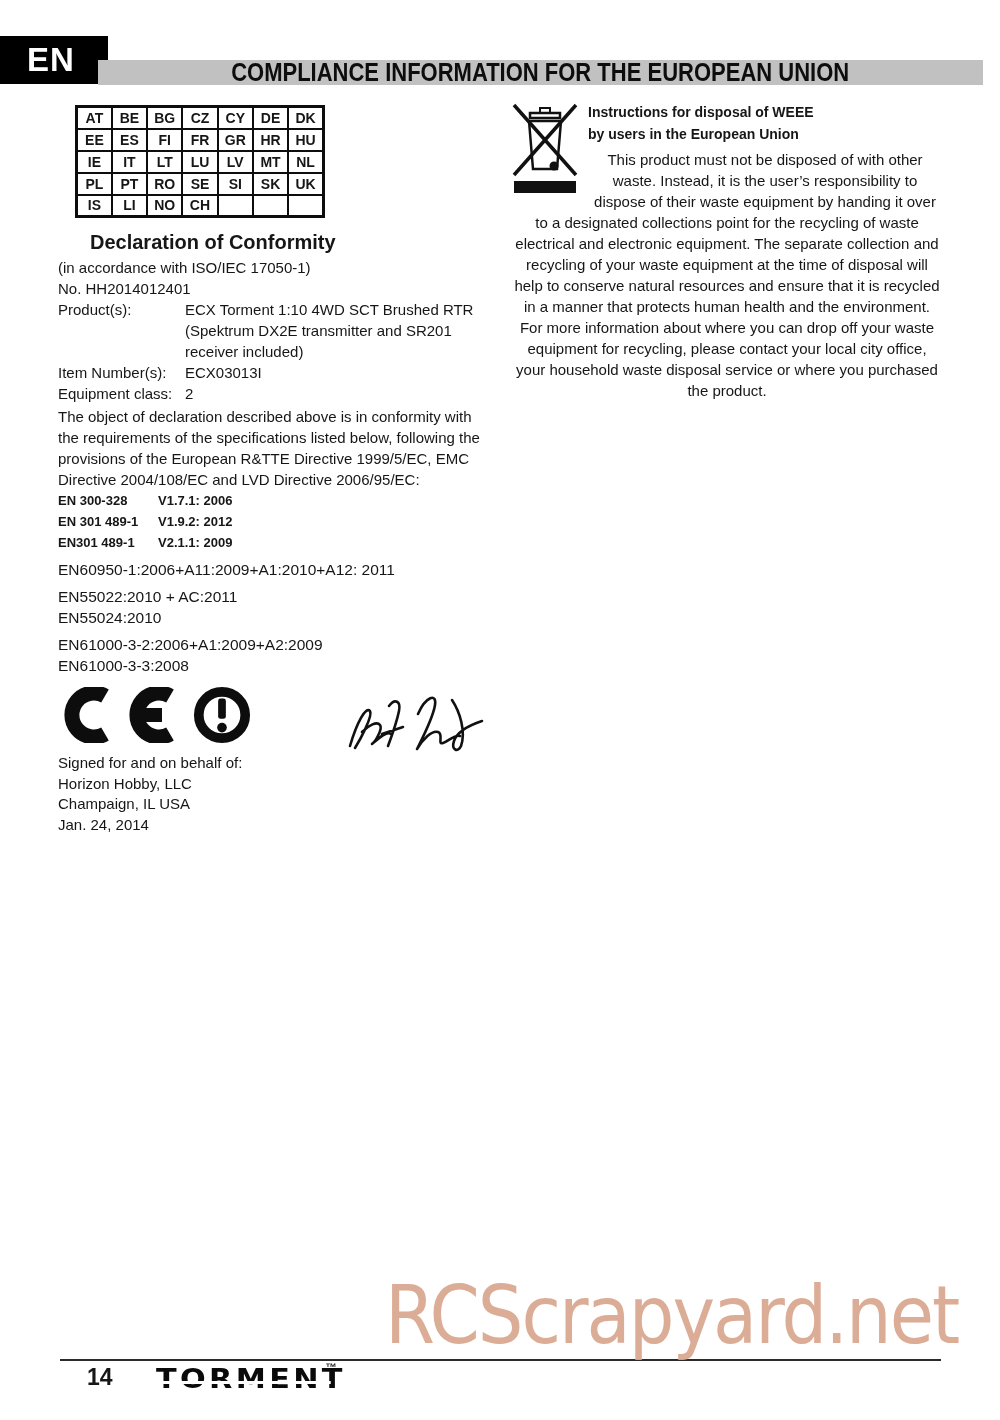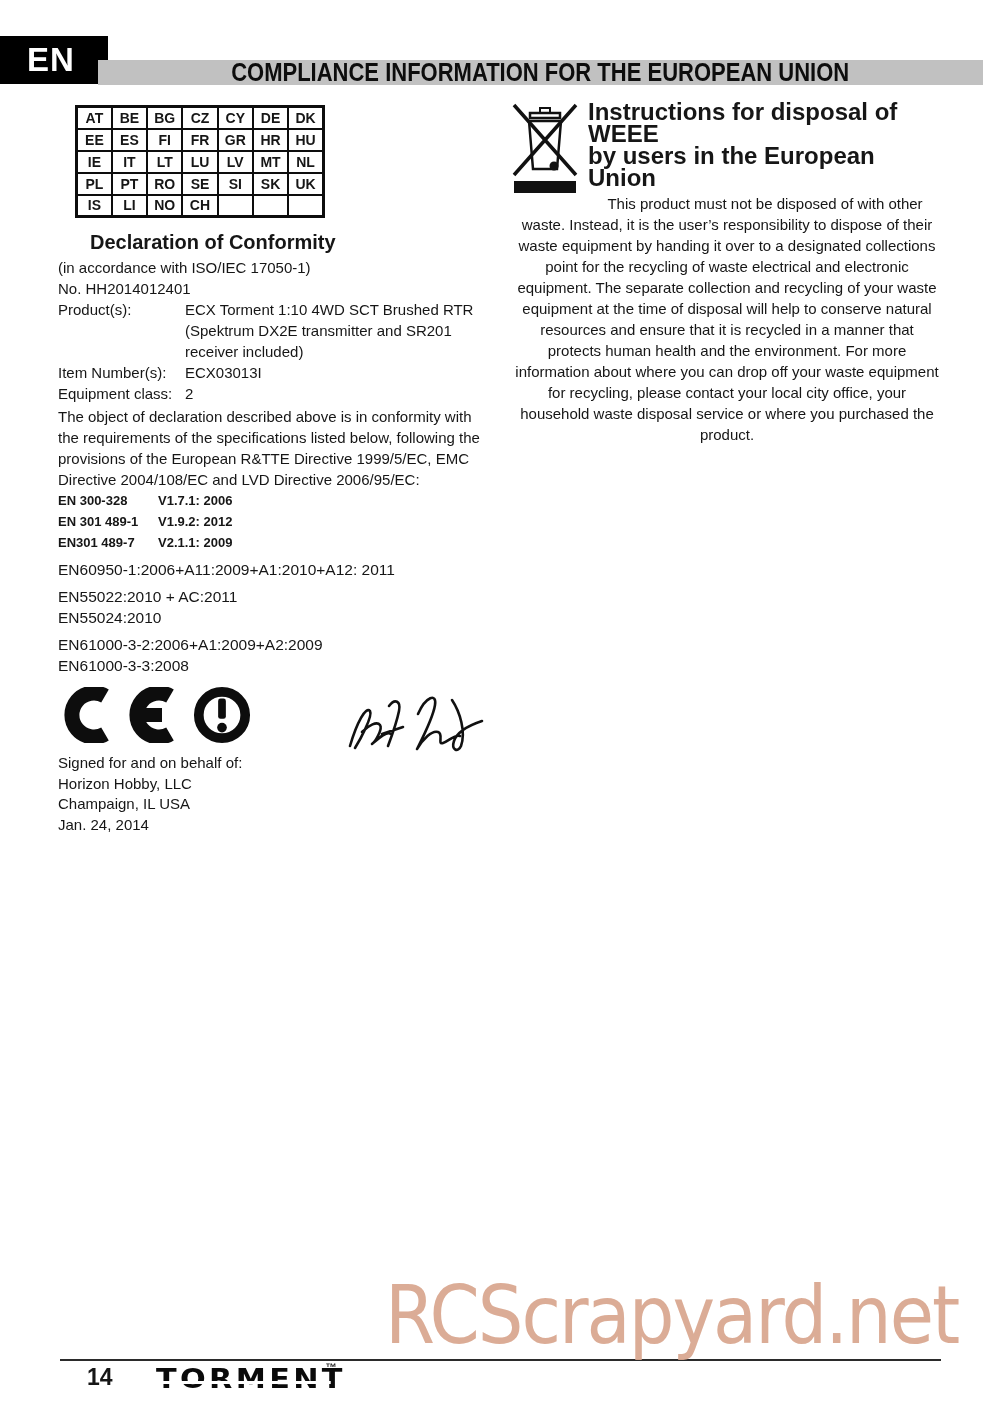--- a/index.html
+++ b/index.html
@@ -46,21 +46,21 @@
   .signoff-left { width:272px; flex:0 0 272px; }
   .marks-row { display:flex; align-items:center; gap:10px; height:58px; }
   .signoff-lines { margin-top:7px; font-size:15px; line-height:20.5px; }
   .signoff-right { padding-top:0px; }
   .signature-svg { display:block; margin-left:0; }
   .sig-lines { font-size:15px; line-height:20.5px; margin-top:4px; }
 
   
   .right-col { position:absolute; left:512px; top:101px; width:430px; }
   .weee-icon { float:left; width:66px; margin-right:10px; margin-top:2px; }
-  .weee-title { font-weight:bold; font-size:24px; line-height:22px; }
+  .weee-title { font-weight:bold; font-size:14px; line-height:22px; }
   .weee-body { font-size:15px; line-height:21px; margin-top:4px; text-align:center; }
 
   
   .watermark { position:absolute; left:385px; top:1268px; z-index:3;
                font-size:72px; letter-spacing:-2px; color:#d9a68e; opacity:0.92;
                transform:scaleY(1.12); transform-origin:top left; white-space:nowrap;
                font-family:"DejaVu Sans", sans-serif; }
 
   
   .footer-line { position:absolute; left:60px; top:1359px; width:881px; height:2px; background:#2b2b2b; z-index:1; }
@@ -158,21 +158,21 @@
 
     <div class="std-row">
       <span class="std-name">EN 300-328</span>
       <span>V1.7.1: 2006</span>
     </div>
     <div class="std-row">
       <span class="std-name">EN 301 489-1</span>
       <span>V1.9.2: 2012</span>
     </div>
     <div class="std-row">
-      <span class="std-name">EN301 489-7</span>
+      <span class="std-name">EN301 489-1</span>
       <span>V2.1.1: 2009</span>
     </div>
 
     <div class="std-bold gap-top">EN60950-1:2006+A11:2009+A1:2010+A12: 2011</div>
     <div class="std-bold gap-top">EN55022:2010 + AC:2011</div>
     <div class="std-bold">EN55024:2010</div>
     <div class="std-bold gap-top">EN61000-3-2:2006+A1:2009+A2:2009</div>
     <div class="std-bold">EN61000-3-3:2008</div>
 
     <div class="signoff-wrap">

